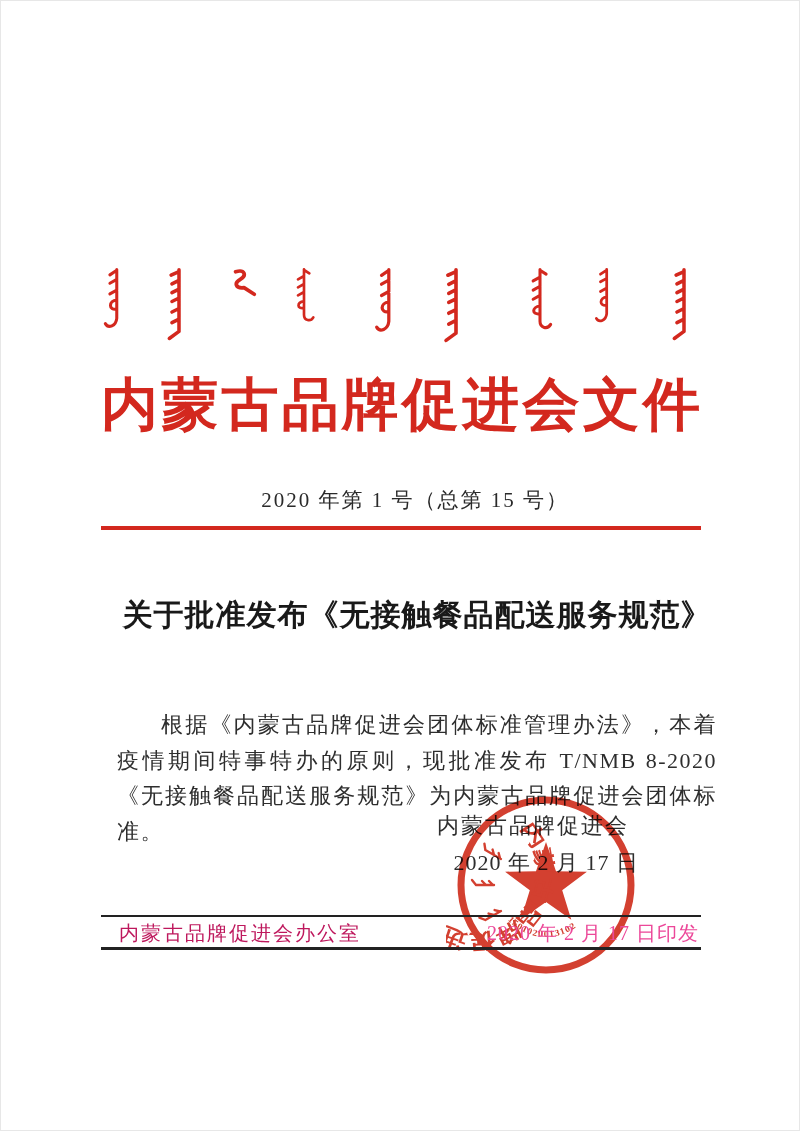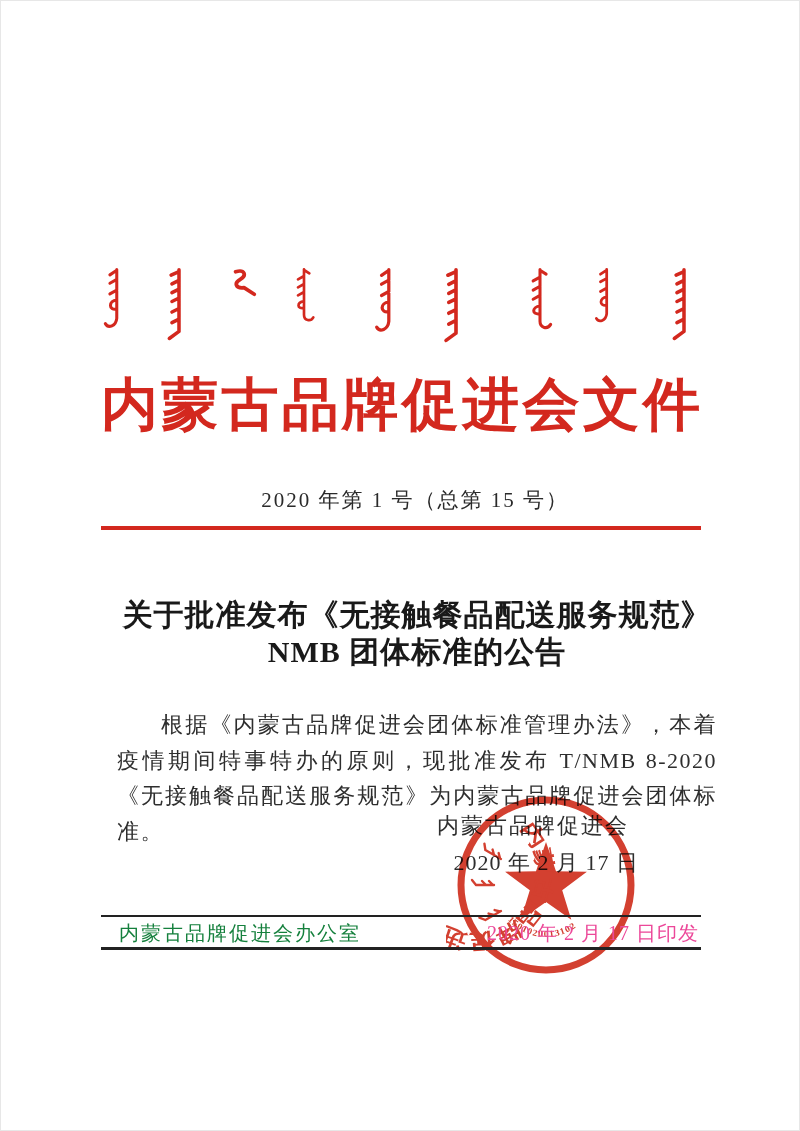--- a/index.html
+++ b/index.html
@@ -70,21 +70,21 @@
   .seal .star{fill:currentColor;}
   .seal text{fill:currentColor;font-family:"Liberation Serif","DejaVu Serif",serif;font-weight:bold;}
   .seal .mg-mark{stroke:currentColor;stroke-width:2.4;fill:none;
     stroke-linecap:round;stroke-linejoin:round;}
   
   .footer-line{position:absolute;left:100px;width:600px;background:var(--rule,#222);}
   .footer-line.top{top:914px;height:2px;}
   .footer-line.bottom{top:946px;height:3px;}
   .footer-office{
     position:absolute;top:919px;left:118px;
-    font-size:20px;letter-spacing:2px;color:#15803d;
+    font-size:20px;letter-spacing:2px;color:#be185d;
   }
   .footer-issue{
     position:absolute;top:919px;right:100px;
     font-size:20px;letter-spacing:1px;color:#ec4899;
   }
 </style>
 </head>
 <body>
 
 <div class="page">
@@ -137,21 +137,20 @@
   </div>
 
   <div class="red-title">内蒙古品牌促进会文件</div>
 
   <div class="doc-number">2020 年第 1 号（总第 15 号）</div>
 
   <div class="red-rule"></div>
 
   <h1 class="notice-title">
     <div>关于批准发布《无接触餐品配送服务规范》</div>
-    <div>NMB 团体标准的公告</div>
   </h1>
 
   <p class="body-text">根据《内蒙古品牌促进会团体标准管理办法》，本着疫情期间特事特办的原则，现批准发布 T/NMB 8-2020《无接触餐品配送服务规范》为内蒙古品牌促进会团体标准。</p>
 
   <div class="sig-org">内蒙古品牌促进会</div>
   <div class="sig-date">2020 年 2 月 17 日</div>
 
   <svg class="seal" viewBox="0 0 200 200">
     <circle class="ring" cx="100" cy="100" r="85"></circle>
     <path class="star" d="M100,57 L110,86.2 L140.9,86.7 L116.2,105.3 L125.3,134.8 L100,117 L74.7,134.8 L83.8,105.3 L59.1,86.7 L90,86.2 Z"></path>

